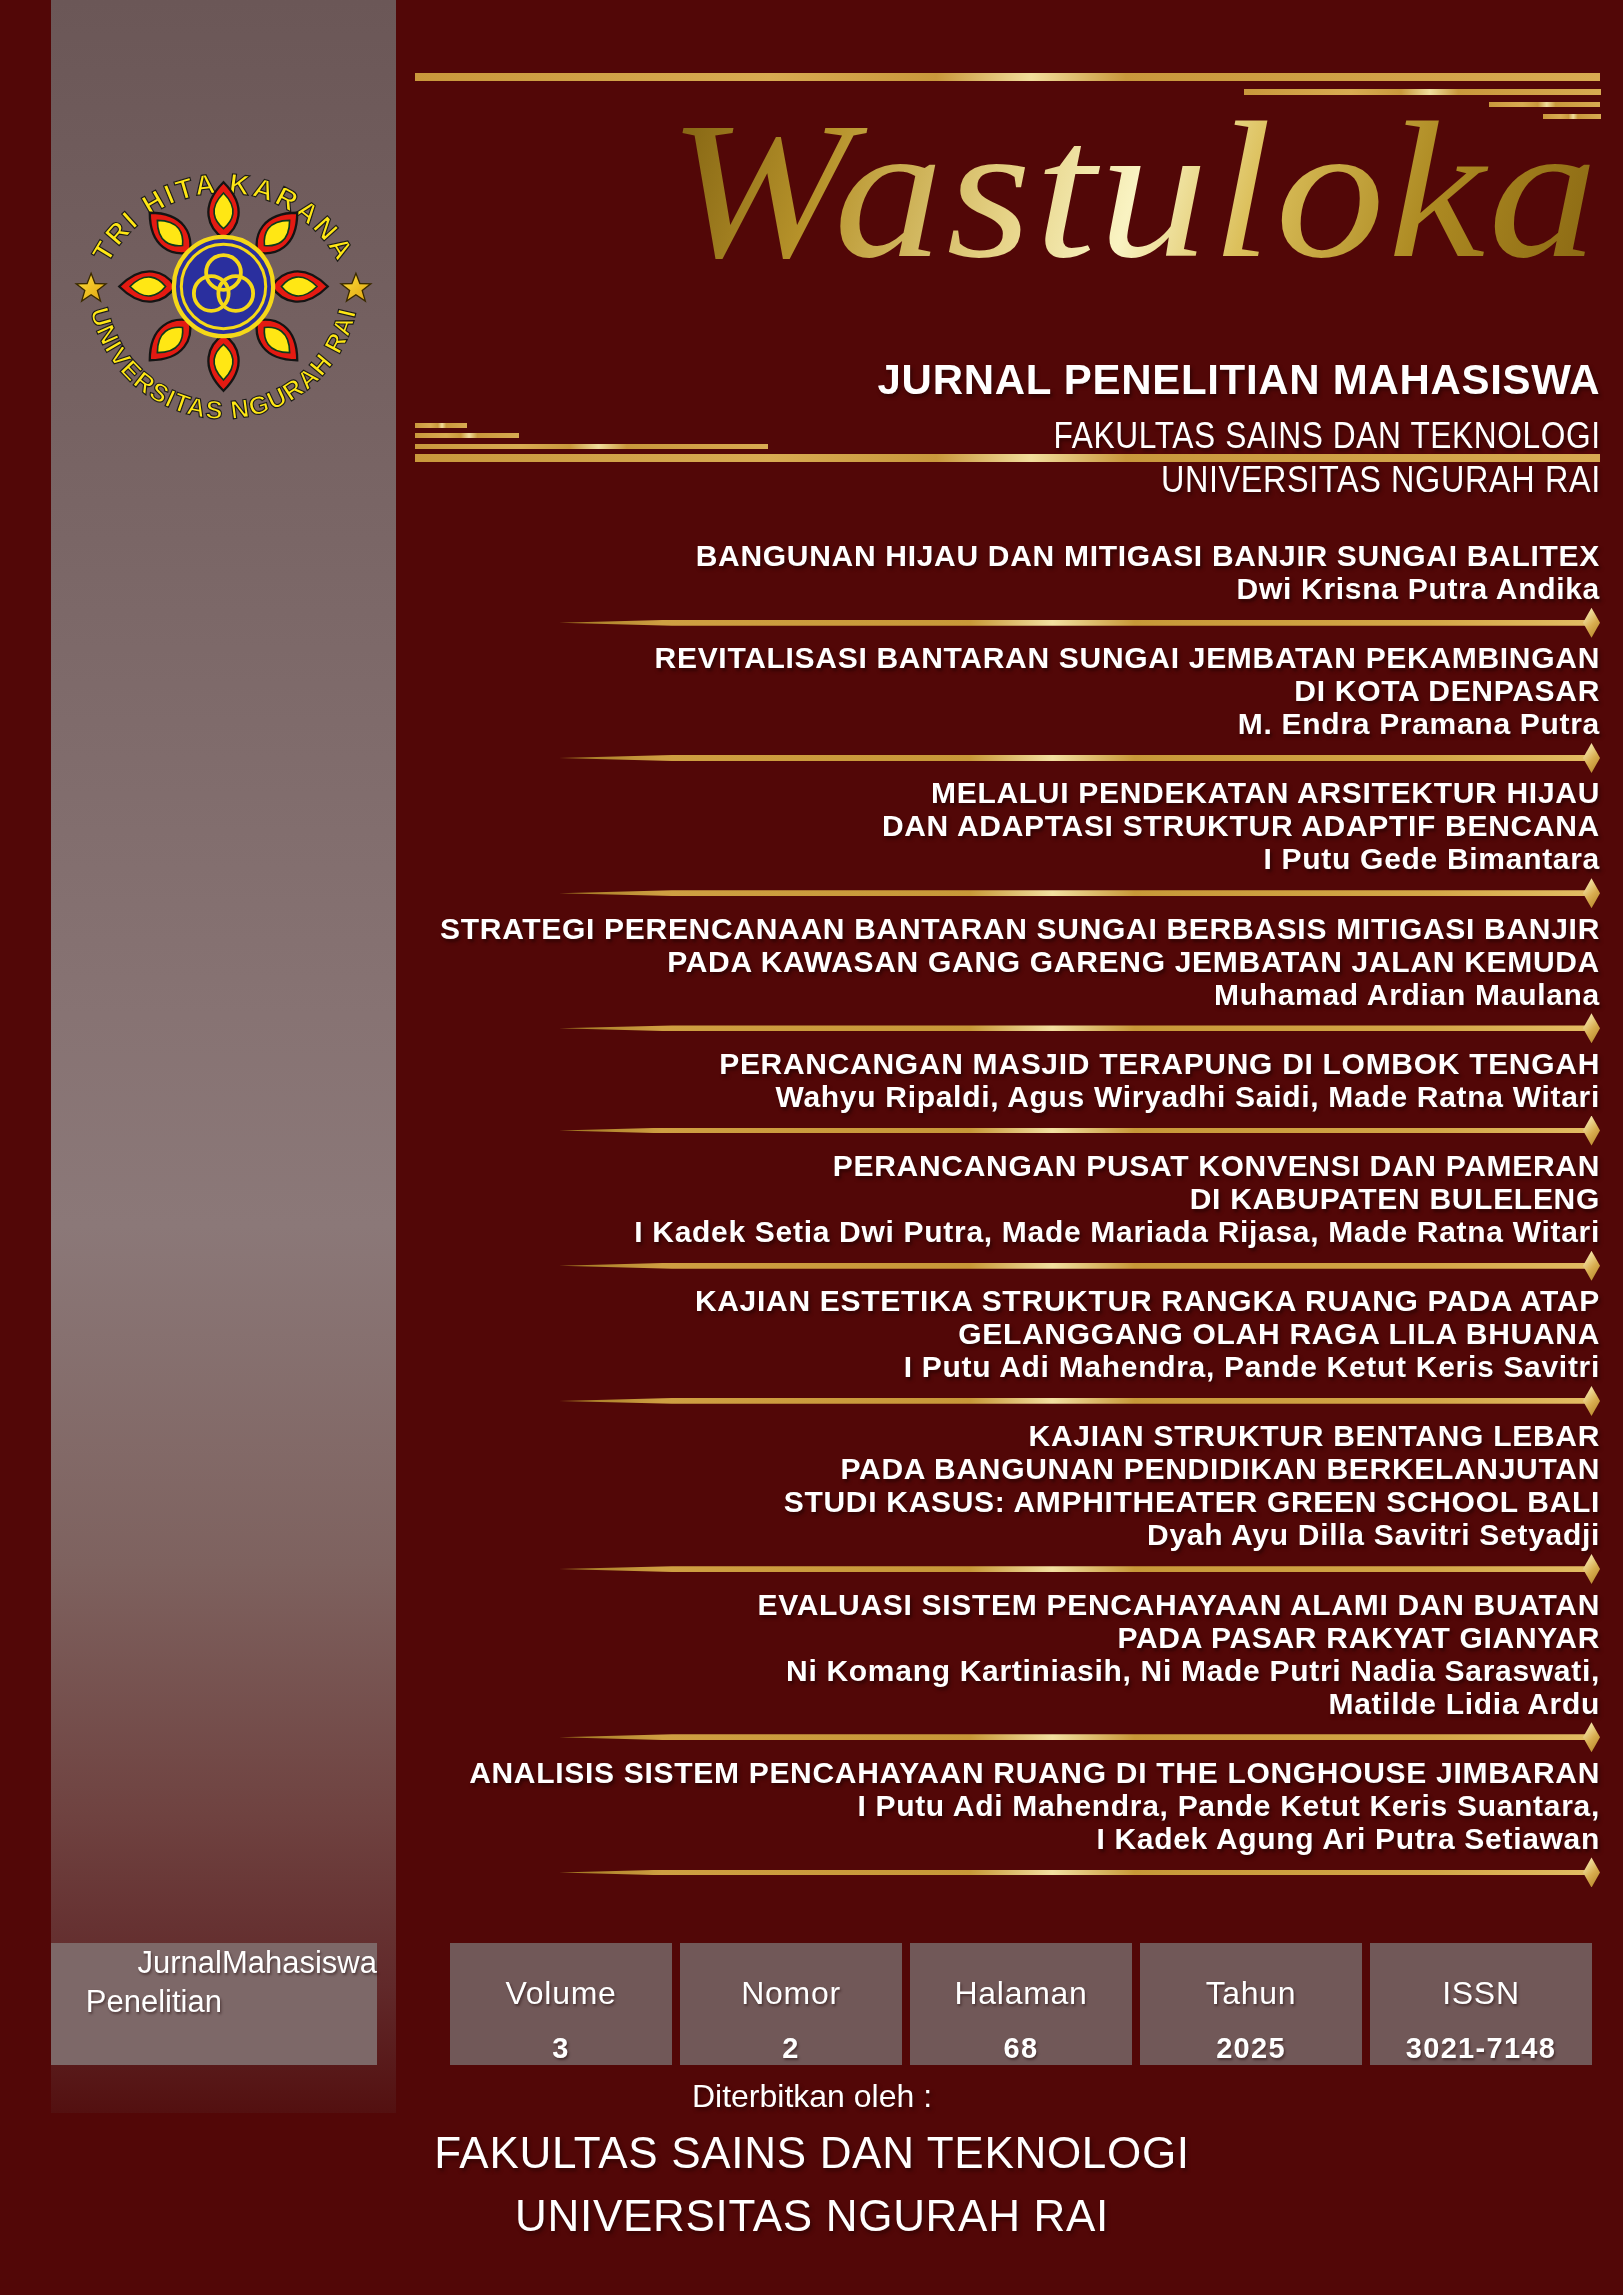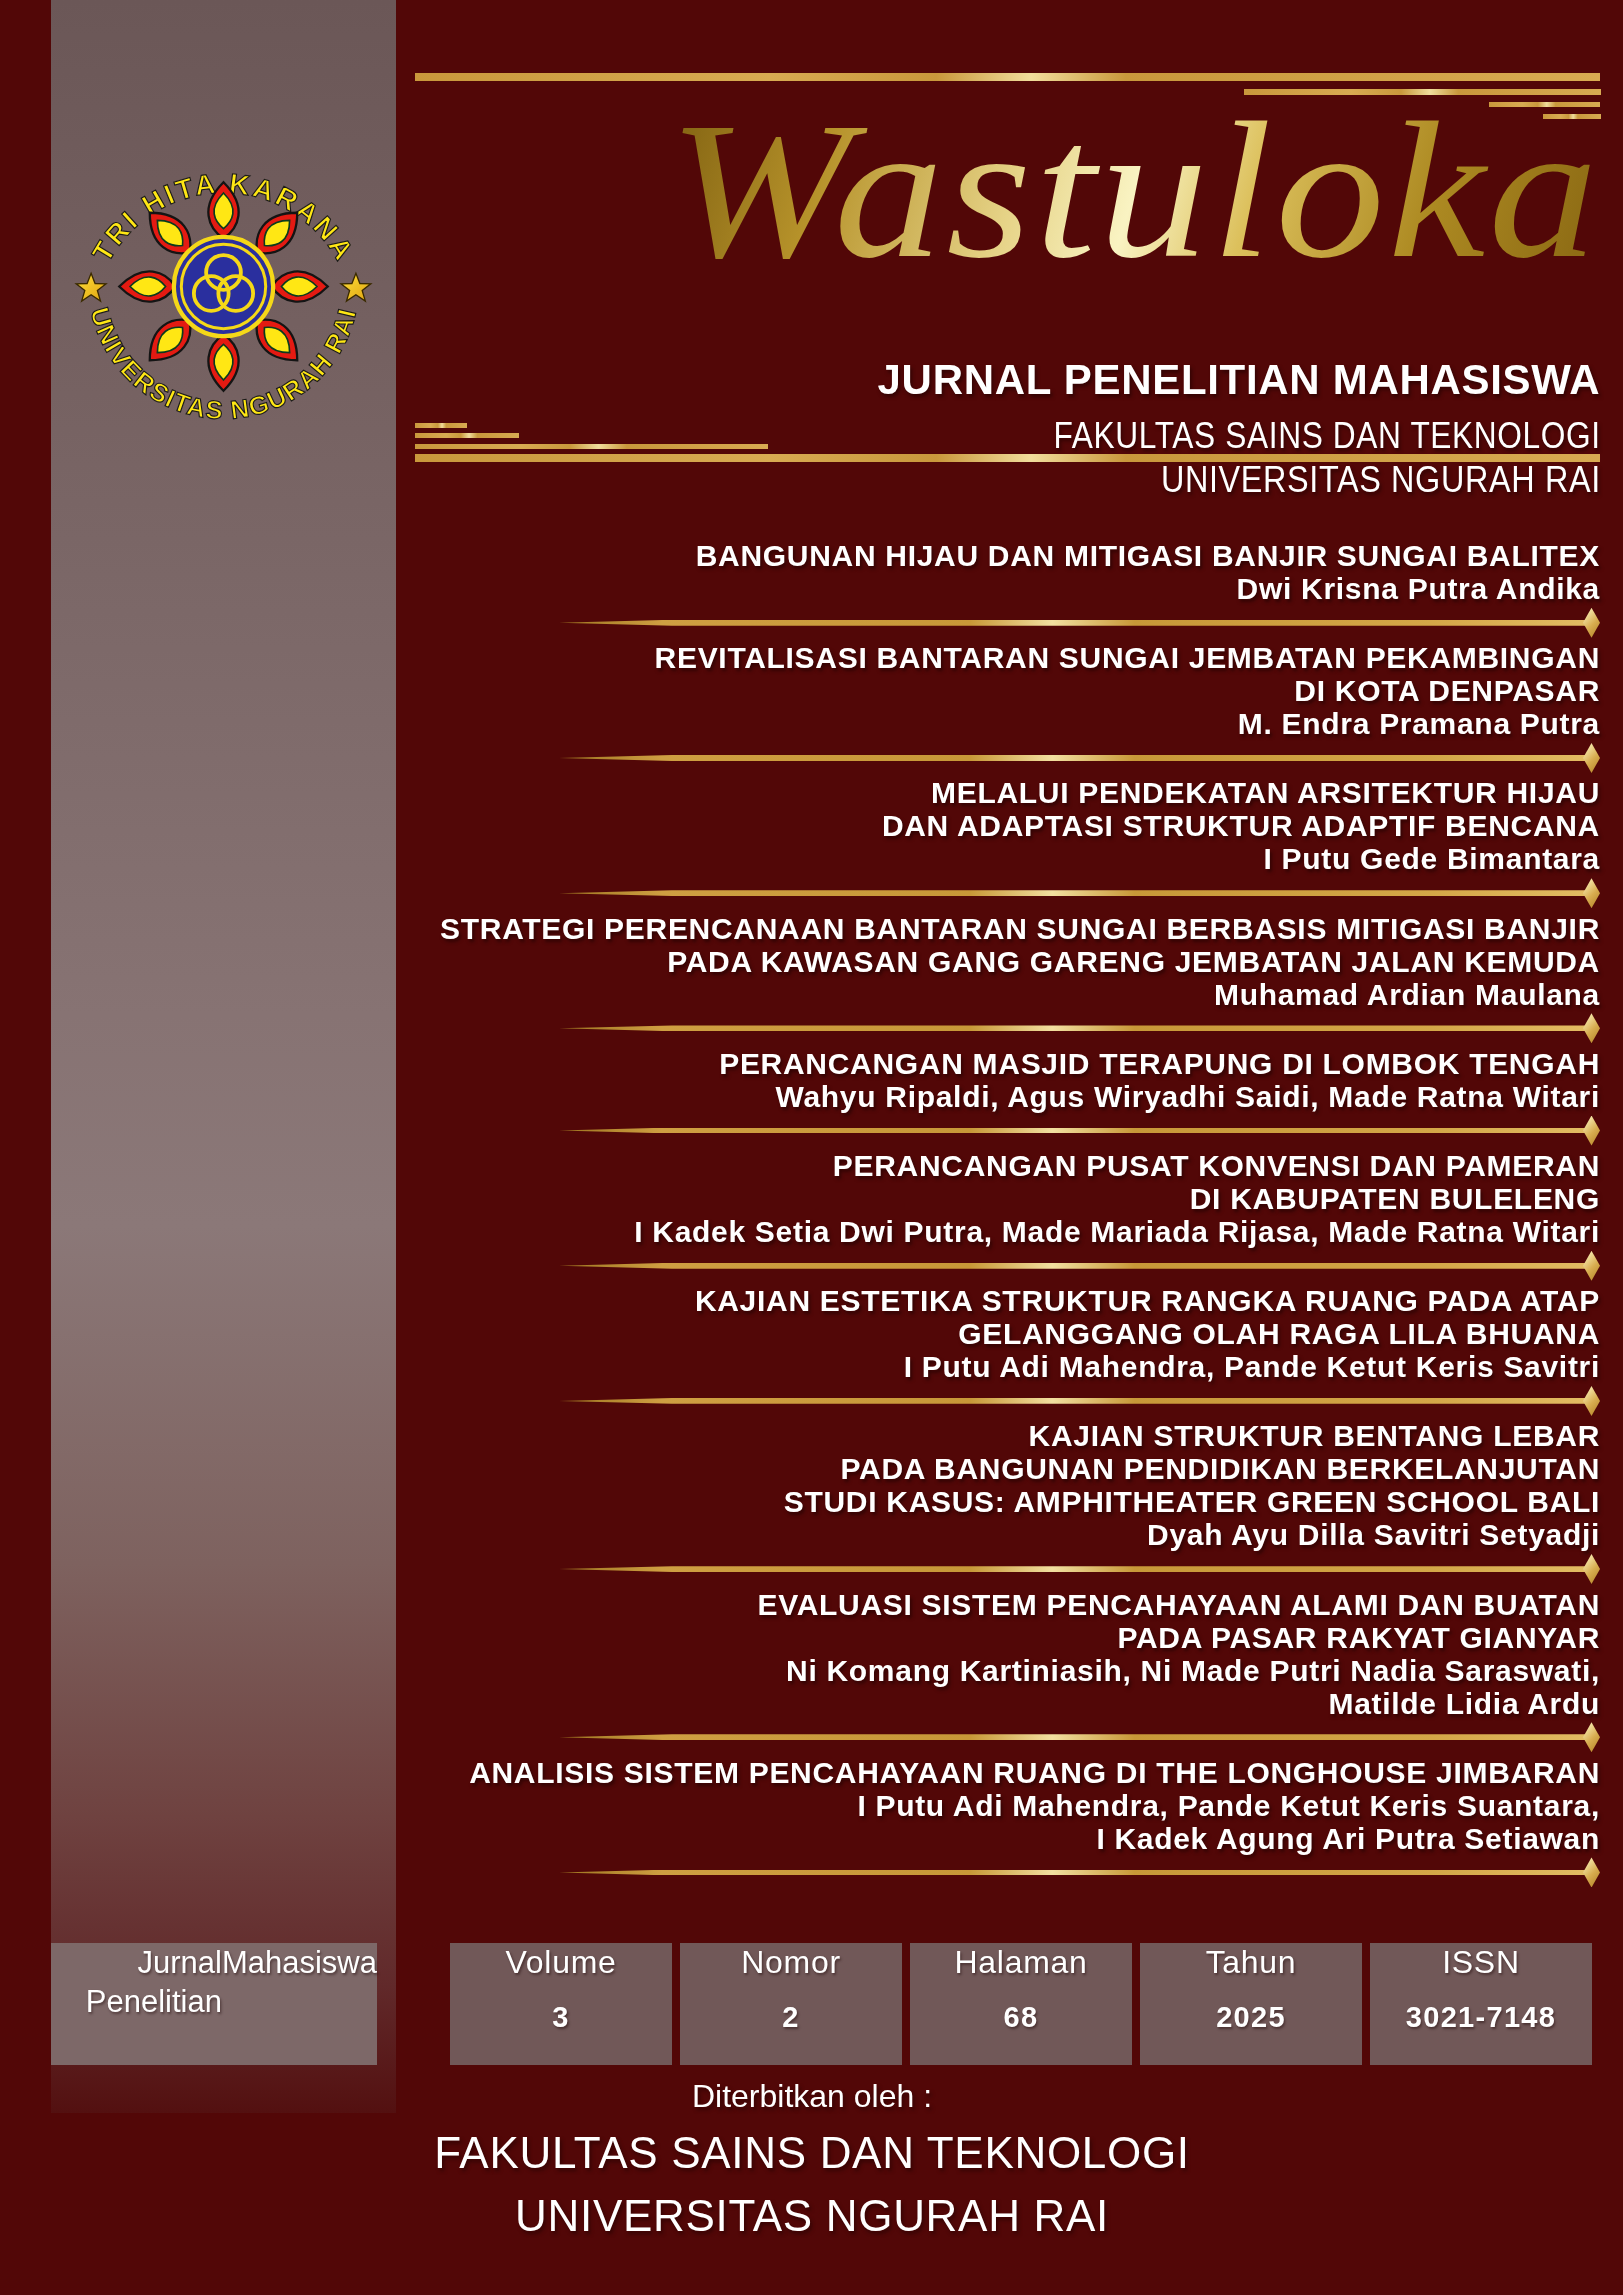--- a/index.html
+++ b/index.html
@@ -77,21 +77,21 @@
     background:#7d6868;display:flex;flex-direction:row;justify-content:center;
     text-align:right;
   }
   .jurnal-line{font-weight:400;font-size:31px;line-height:39px;color:#ffffff;
                text-shadow:1.3px 2px 2.6px rgba(25,0,0,0.45);}
   #info-table{
     position:absolute;left:450px;top:1943px;width:1142px;height:122px;
     display:flex;gap:7.9px;
   }
   .info-box{flex:1;background:#715858;text-align:center;}
-  .info-label{font-weight:400;font-size:32px;line-height:1;color:#ffffff;margin-top:3px;
+  .info-label{font-weight:400;font-size:32px;line-height:1;color:#ffffff;margin-top:34px;
               letter-spacing:0.7px;text-shadow:1.3px 2px 2.6px rgba(25,0,0,0.45);}
   .info-value{font-weight:bold;font-size:29px;line-height:1;color:#ffffff;margin-top:25px;
               letter-spacing:1.3px;text-shadow:1.3px 2px 2.6px rgba(25,0,0,0.45);}
 
   
   .ctext{position:absolute;left:0;width:1624px;text-align:center;color:#ffffff;
          text-shadow:2px 2.6px 3.9px rgba(25,0,0,0.5);white-space:nowrap;}
   #published{top:2080px;font-weight:400;font-size:32px;line-height:1;}
   #footer-fac{top:2131px;font-weight:400;font-size:44px;line-height:1;letter-spacing:0.7px;}
   #footer-uni{top:2194px;font-weight:400;font-size:44px;line-height:1;letter-spacing:0.7px;}

